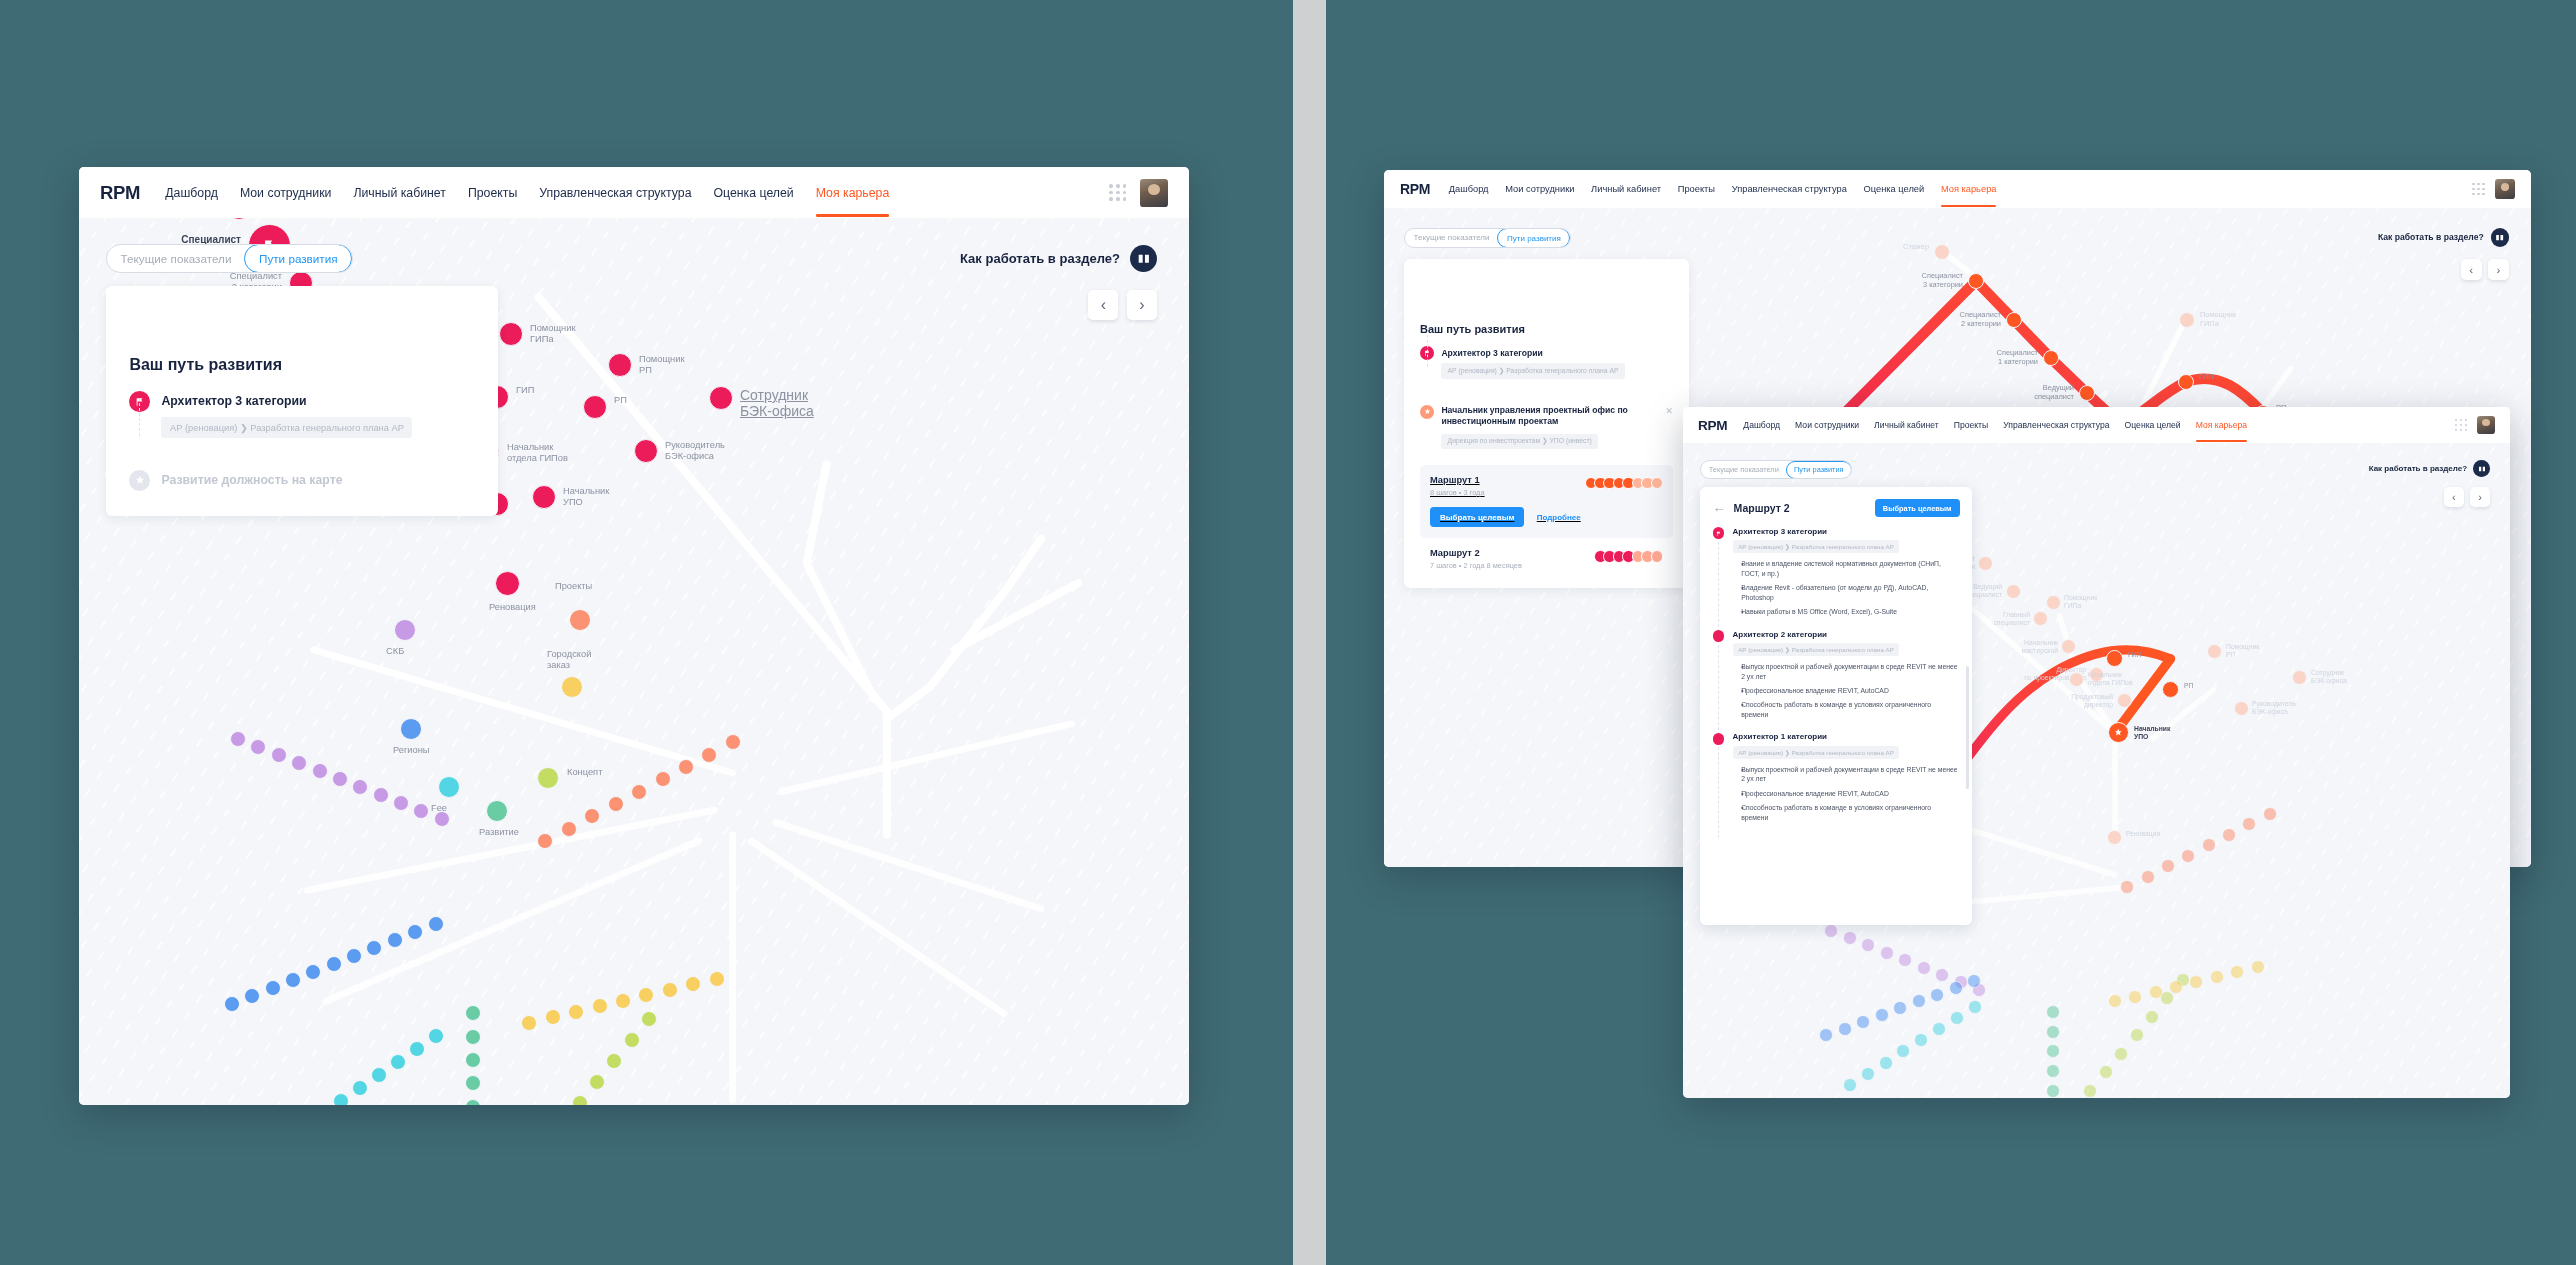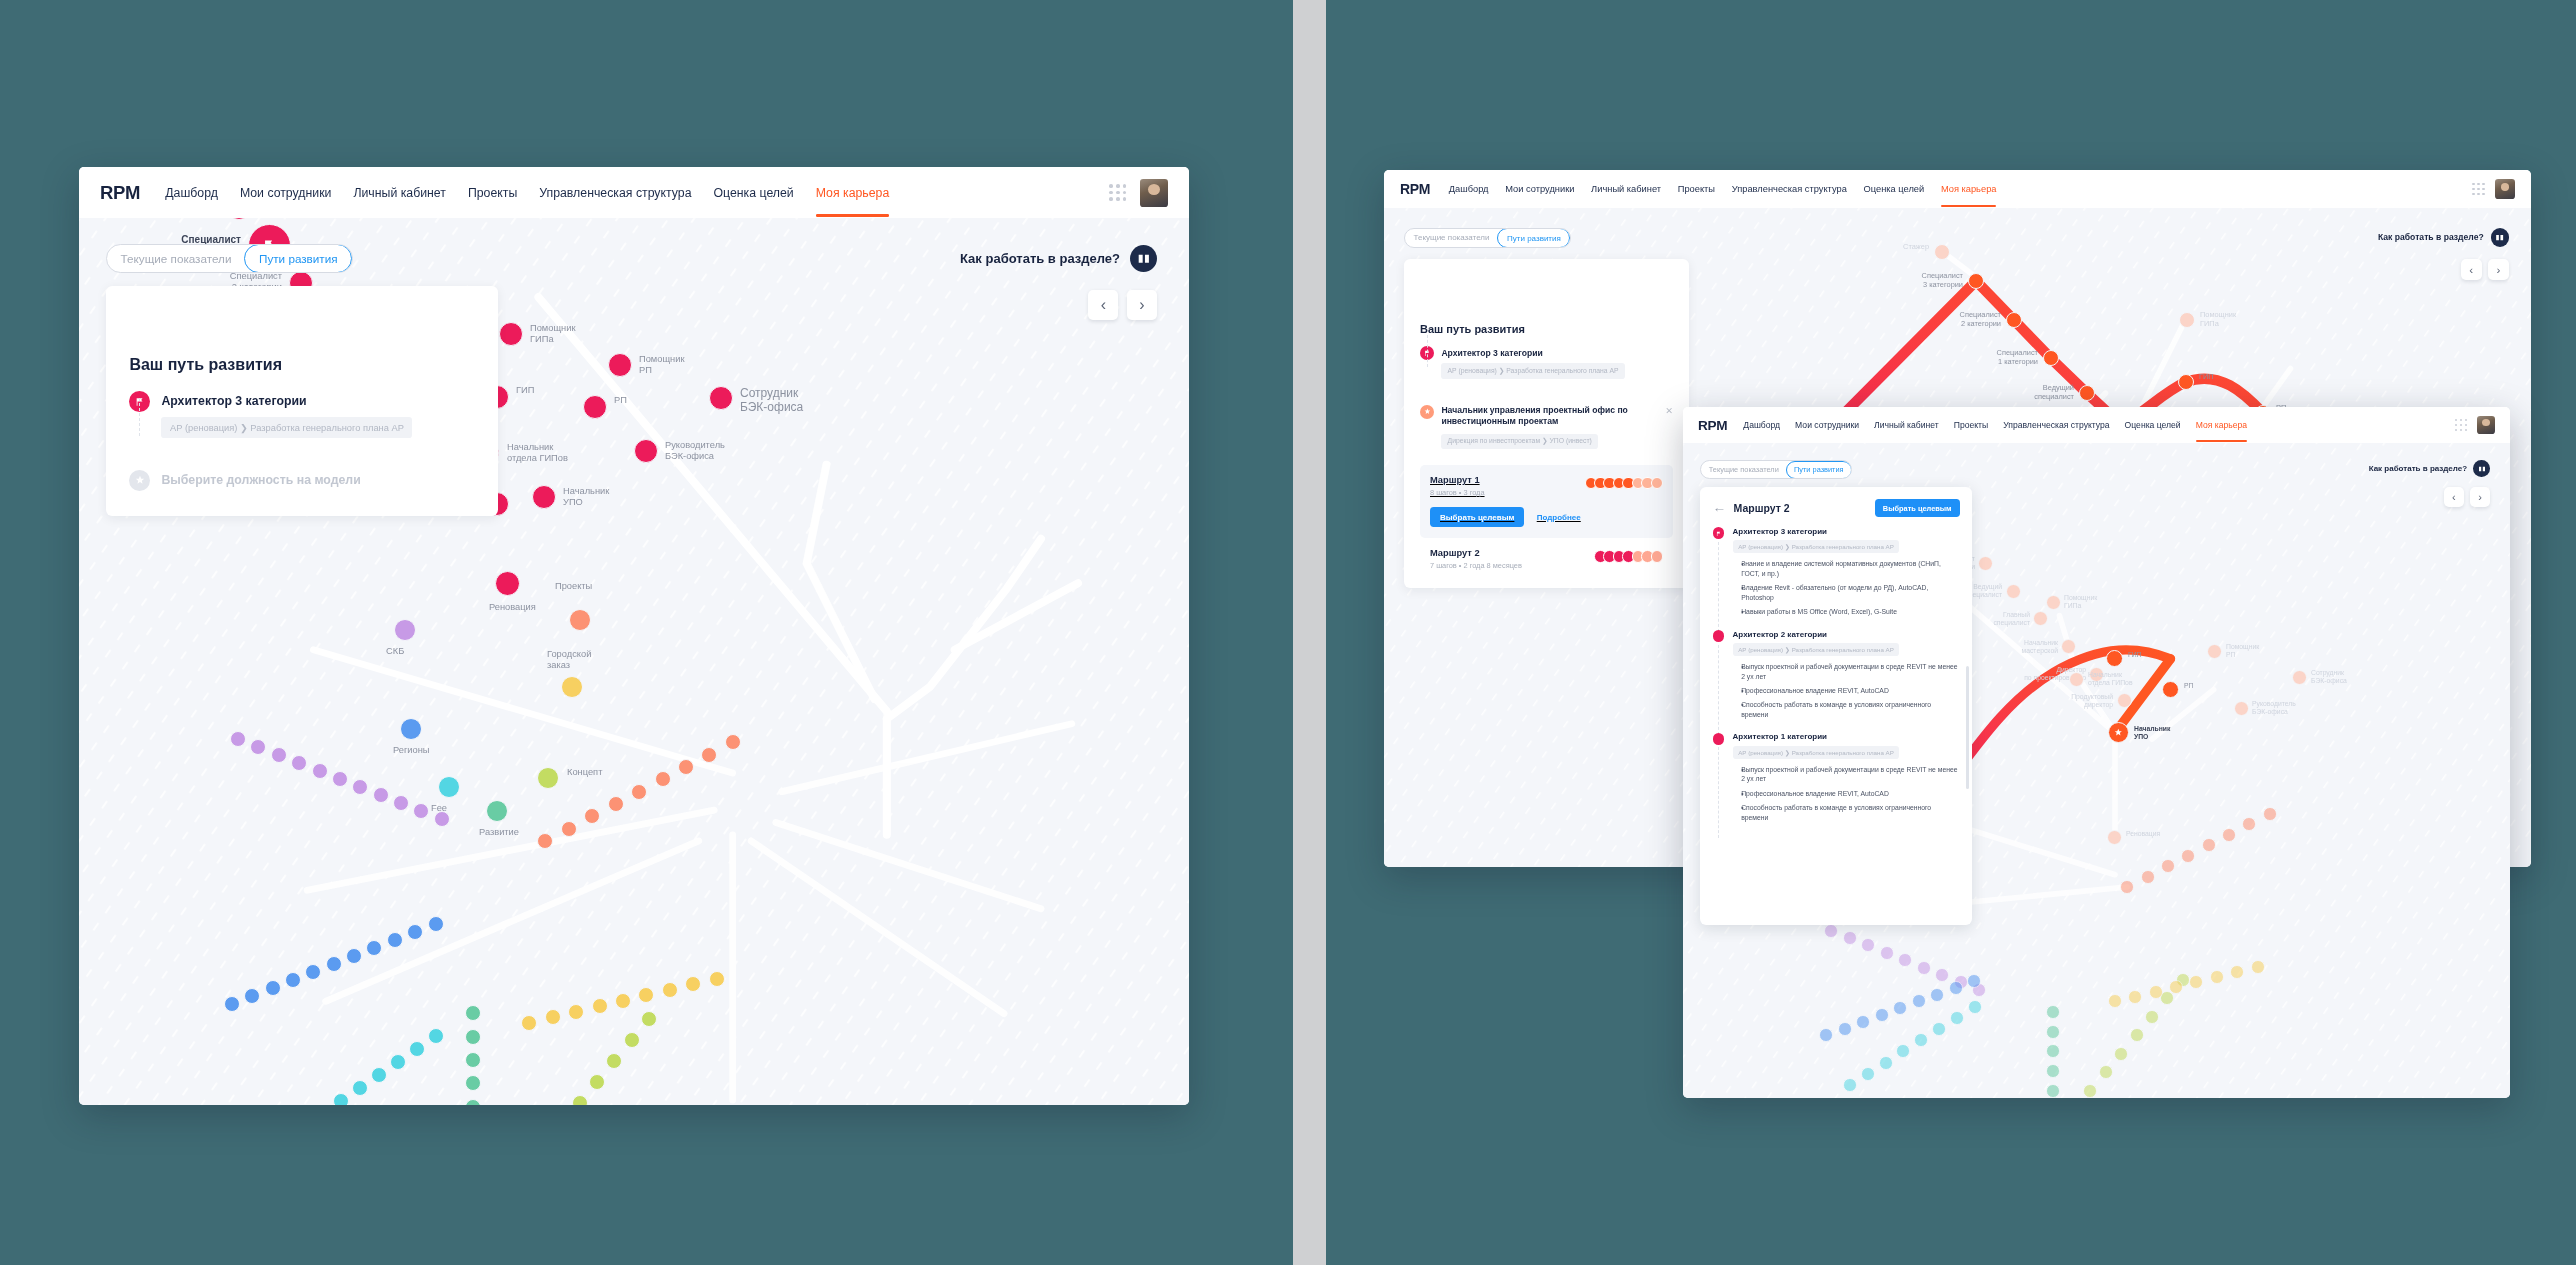--- a/index.html
+++ b/index.html
@@ -205,21 +205,21 @@
 УПО</div>
           <div class="mnode" style="left: 529px; top: 135px; width: 24px; height: 24px; background: rgb(236, 27, 90);"></div>
           <div class="mlabel" style="font-size: 9.3px; left: 560px; top: 136px;">Помощник
 РП</div>
           <div class="mnode" style="left: 504px; top: 177px; width: 24px; height: 24px; background: rgb(236, 27, 90);"></div>
           <div class="mlabel" style="font-size: 9.3px; left: 535px; top: 177px;">РП</div>
           <div class="mnode" style="left: 555px; top: 221px; width: 24px; height: 24px; background: rgb(236, 27, 90);"></div>
           <div class="mlabel" style="font-size: 9.3px; left: 586px; top: 222px;">Руководитель
 БЭК-офиса</div>
           <div class="mnode" style="left: 630px; top: 168px; width: 24px; height: 24px; background: rgb(236, 27, 90);"></div>
-          <div class="mlabel" style="font-size: 12px; left: 661px; top: 169px;">Сотрудник
+          <div class="mlabel" style="font-size: 14px; left: 661px; top: 169px; text-decoration: underline;">Сотрудник
 БЭК-офиса</div>
           <div class="mnode" style="left: 315px; top: 401px; width: 22px; height: 22px; background: rgb(199, 154, 230);"></div>
           <div class="mlabel" style="font-size: 9.3px; left: 307px; top: 428px;">СКБ</div>
           <div class="mnode" style="left: 321px; top: 500px; width: 22px; height: 22px; background: rgb(91, 155, 240);"></div>
           <div class="mlabel" style="font-size: 9.3px; left: 314px; top: 527px;">Регионы</div>
           <div class="mnode" style="left: 359px; top: 558px; width: 22px; height: 22px; background: rgb(83, 214, 227);"></div>
           <div class="mlabel" style="font-size: 9.3px; left: 352px; top: 585px;">Fee</div>
           <div class="mnode" style="left: 407px; top: 582px; width: 22px; height: 22px; background: rgb(105, 204, 164);"></div>
           <div class="mlabel" style="font-size: 9.3px; left: 400px; top: 609px;">Развитие</div>
           <div class="mnode" style="left: 458px; top: 549px; width: 22px; height: 22px; background: rgb(195, 220, 98);"></div>
@@ -324,21 +324,21 @@
       </div>
 
       <div class="dashline" style="left:33px;top:112px;height:38px;"></div>
 
       <div class="step" style="margin-top:32px;">
         <div class="bullet grey" style="width:21px;height:21px;margin-right:11px;">
           <svg width="10" height="10" viewBox="0 0 24 24" fill="#fff">
               <path d="M12 2l3 7h7l-5.5 4.5L18 21l-6-4-6 4 1.5-7.5L2 9h7z"></path>
             </svg>
         </div>
-        <div class="step-title muted" style="font-size:12.3px;margin-top:3.1px;">Выберите должность на модели</div>
+        <div class="step-title muted" style="font-size:12.3px;margin-top:3.1px;">Развитие должность на карте</div>
       </div>
     </div>
   </div>
 </div>
 
 <div class="window" id="win2">
   <div class="topbar" style="height:38px;padding:0 16px;">
     <div class="logo" style="font-size:14px;margin-right:18.5px;">RPM</div>
     <div class="navlist" style="gap:16.7px;height:38px;align-items:center;">
       <div class="navitem" style="font-size:9.3px;"><span>Дашборд</span></div>

